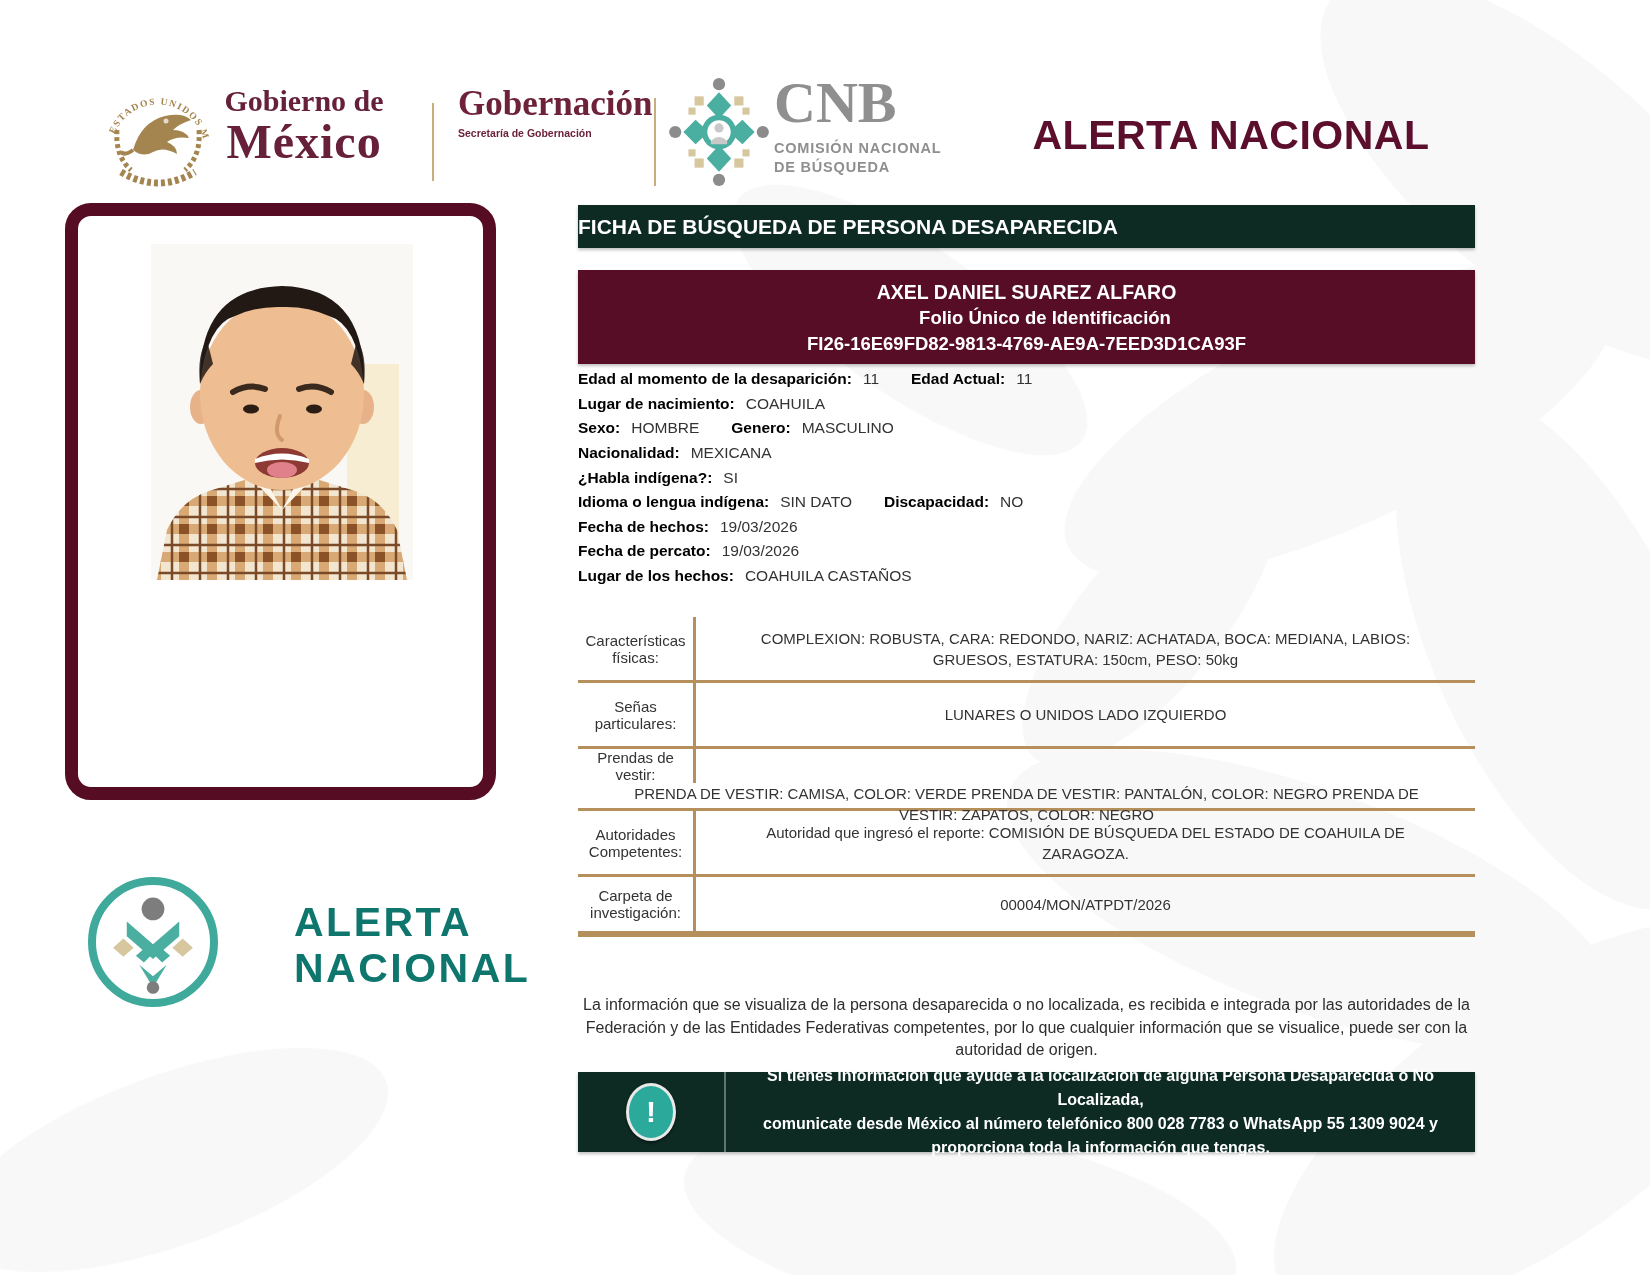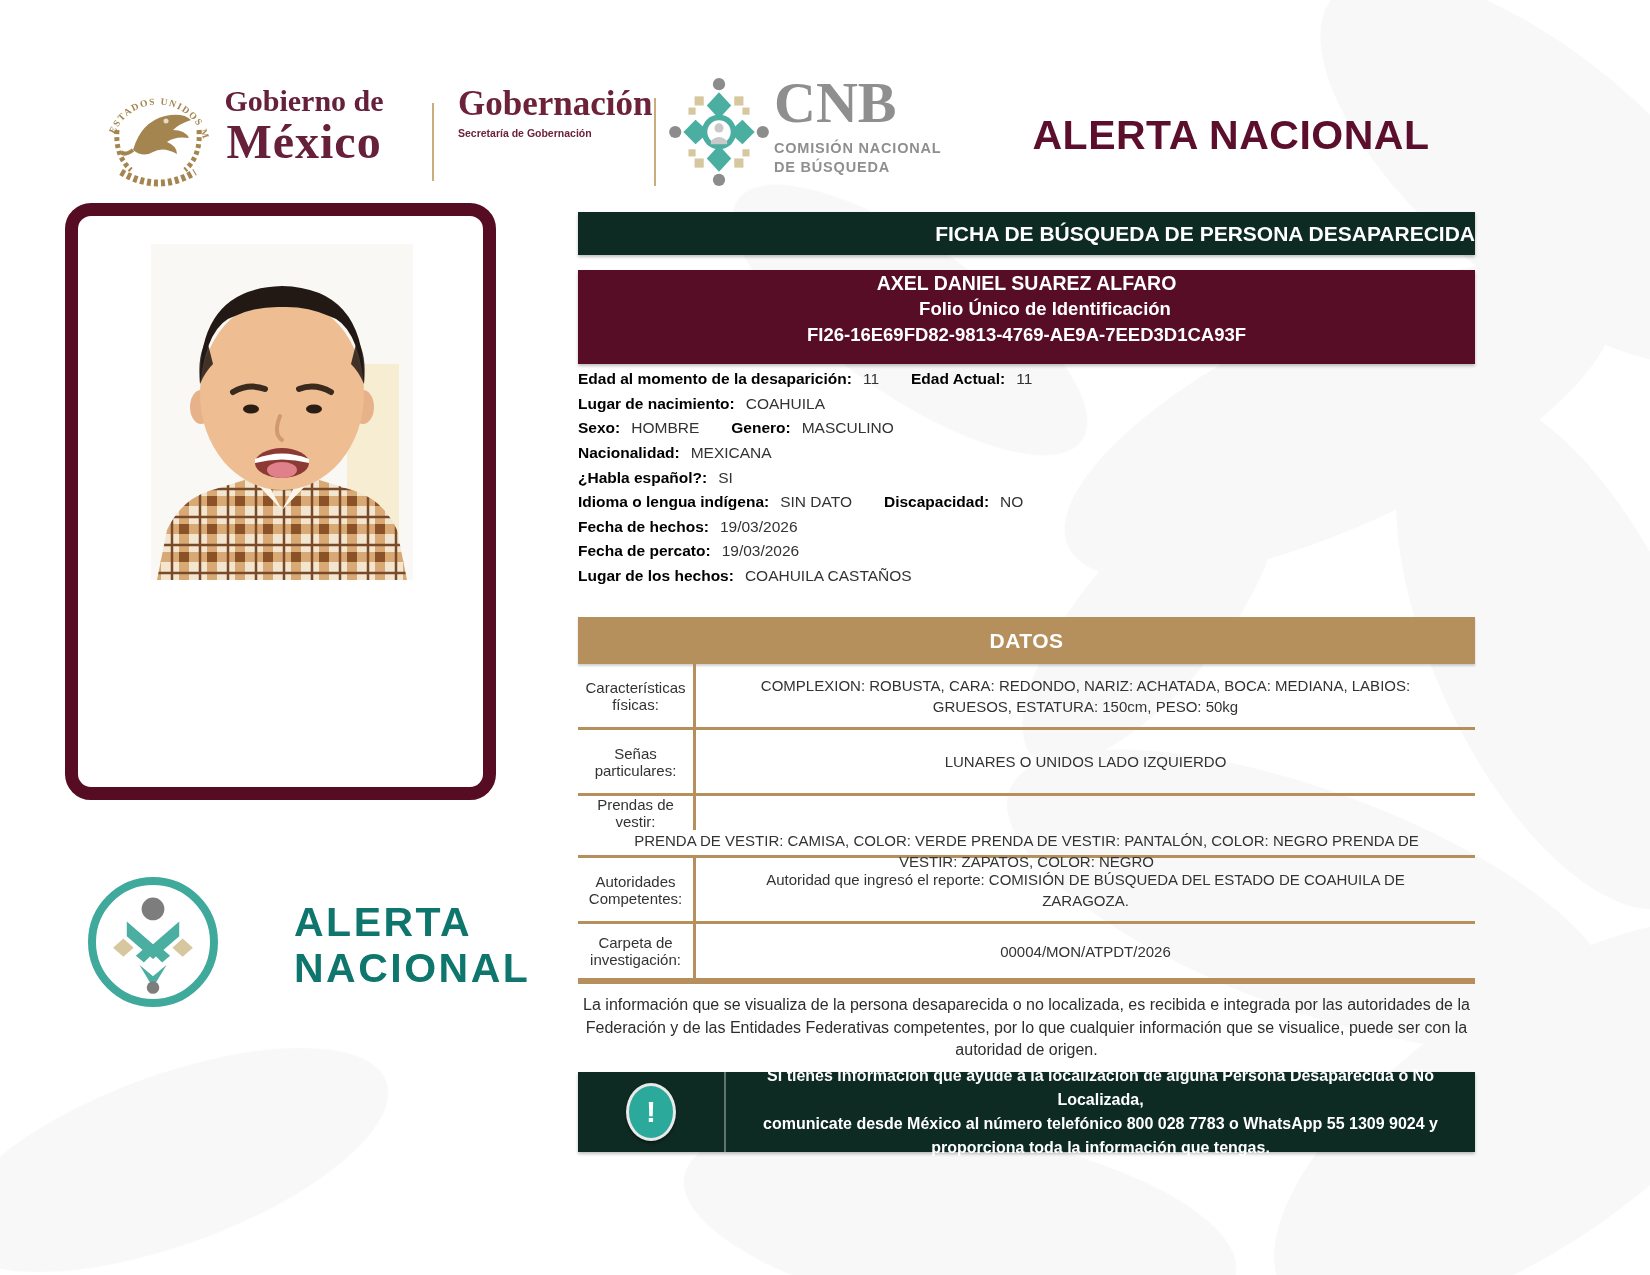--- a/index.html
+++ b/index.html
@@ -28,24 +28,24 @@
   .photo-frame{left:65px;top:203px;width:431px;height:597px;border:13px solid #560d24;
                border-radius:26px;background:#fff;box-sizing:border-box;}
   .photo-frame svg{position:absolute;left:73px;top:28px;}
   .an-circle{left:88px;top:877px;width:130px;height:130px;border:8px solid #3fa99c;
              border-radius:50%;box-sizing:border-box;background:#fff;}
   .an-text{left:246px;top:898px;color:#0f766e;font-weight:bold;font-size:41px;
            letter-spacing:2.5px;line-height:1.12;margin-left:48px;}
 
   
   .rcol{left:578px;width:897px;}
-  .banner-green{top:212px;height:43px;background:#0d2b23;color:#fff;text-align:right;
+  .banner-green{top:205px;height:43px;background:#0d2b23;color:#fff;text-align:left;
                 line-height:43px;font-size:21px;font-weight:bold;box-shadow:0 2px 3px rgba(0,0,0,.25);}
   .person-box{top:270px;height:94px;background:#570d26;color:#fff;text-align:center;
-              box-shadow:0 2px 3px rgba(0,0,0,.25);box-sizing:border-box;}
+              box-shadow:0 2px 3px rgba(0,0,0,.25);padding-top:9px;box-sizing:border-box;}
   .person-name{font-size:19.5px;font-weight:bold;line-height:26px;}
   .person-folio-label{font-size:18.5px;font-weight:bold;line-height:26px;margin-left:37px;}
   .person-folio{font-size:18.5px;font-weight:bold;line-height:26px;}
 
   .fields{top:367px;}
   .fline{height:24.6px;display:flex;align-items:center;font-size:15.5px;white-space:nowrap;}
   .flabel{font-weight:bold;color:#000;margin-right:11px;}
   .fvalue{color:#333;margin-right:32px;}
 
   .datos{top:617px;}
@@ -239,21 +239,21 @@
       <span class="flabel">Sexo:</span>
       <span class="fvalue">HOMBRE</span>
       <span class="flabel">Genero:</span>
       <span class="fvalue">MASCULINO</span>
     </div>
     <div class="fline">
       <span class="flabel">Nacionalidad:</span>
       <span class="fvalue">MEXICANA</span>
     </div>
     <div class="fline">
-      <span class="flabel">¿Habla español?:</span>
+      <span class="flabel">¿Habla indígena?:</span>
       <span class="fvalue">SI</span>
     </div>
     <div class="fline">
       <span class="flabel">Idioma o lengua indígena:</span>
       <span class="fvalue">SIN DATO</span>
       <span class="flabel">Discapacidad:</span>
       <span class="fvalue">NO</span>
     </div>
     <div class="fline">
       <span class="flabel">Fecha de hechos:</span>
@@ -263,21 +263,20 @@
       <span class="flabel">Fecha de percato:</span>
       <span class="fvalue">19/03/2026</span>
     </div>
     <div class="fline">
       <span class="flabel">Lugar de los hechos:</span>
       <span class="fvalue">COAHUILA CASTAÑOS</span>
     </div>
   </div>
 
   <div class="abs z rcol datos">
-    <div class="datos-bar">DATOS</div>
     <div class="trow r1">
       <div class="tlabel">Características físicas:</div>
       <div class="tvalue">COMPLEXION: ROBUSTA, CARA: REDONDO, NARIZ: ACHATADA, BOCA: MEDIANA, LABIOS: GRUESOS, ESTATURA: 150cm, PESO: 50kg</div>
     </div>
     <div class="trow r2">
       <div class="tlabel">Señas particulares:</div>
       <div class="tvalue">LUNARES O UNIDOS LADO IZQUIERDO</div>
     </div>
     <div class="trow r3">
       <div class="tlabel">Prendas de vestir:</div>

